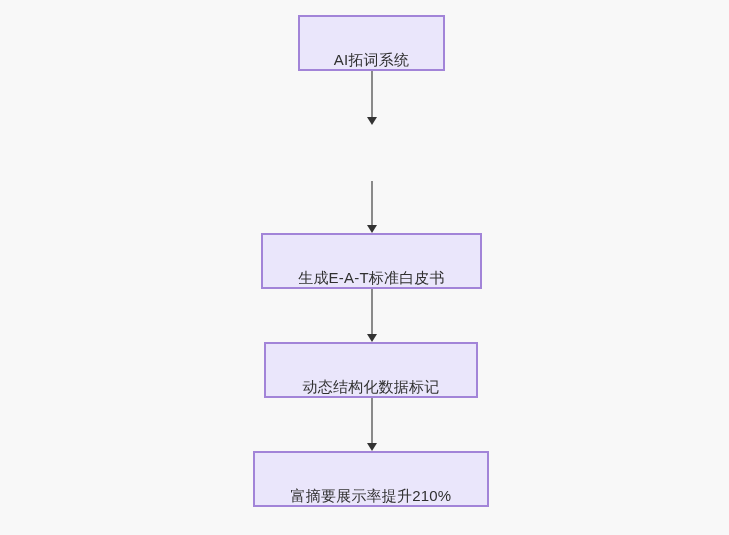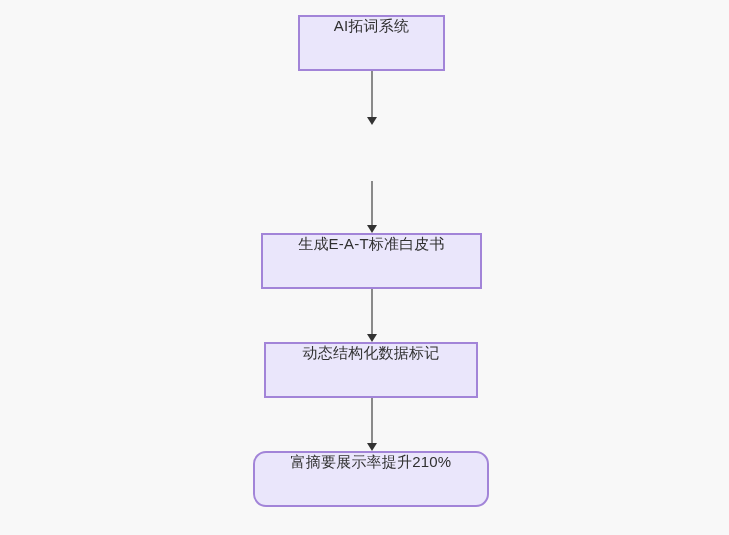--- a/index.html
+++ b/index.html
@@ -19,21 +19,21 @@
     width: 729px;
     height: 535px;
   }
 
   .node {
     position: absolute;
     box-sizing: border-box;
     background: #eae6fb;
     border: 2px solid #22c55e;
     display: flex;
-    align-items: flex-start;
+    align-items: flex-end;
     justify-content: center;
     color: #303030;
     font-size: 15px;
     line-height: 1.2;
     letter-spacing: 0.2px;
     white-space: nowrap;
   }
 
   .node-label {
     display: block;
@@ -86,17 +86,17 @@
 
   <div class="node" style="left: 298px; top: 15px; width: 147px; height: 56px; background: rgb(234, 230, 251); border-color: rgb(162, 132, 216); color: rgb(48, 48, 48);">
     <span class="node-label">AI拓词系统</span>
   </div>
   <div class="node" style="left: 264px; top: 342px; width: 214px; height: 56px; background: rgb(234, 230, 251); border-color: rgb(162, 132, 216); color: rgb(48, 48, 48);">
     <span class="node-label">动态结构化数据标记</span>
   </div>
   <div class="node" style="left: 261px; top: 233px; width: 221px; height: 56px; background: rgb(234, 230, 251); border-color: rgb(162, 132, 216); color: rgb(48, 48, 48);">
     <span class="node-label">生成E-A-T标准白皮书</span>
   </div>
-  <div class="node" style="left: 253px; top: 451px; width: 236px; height: 56px; background: rgb(234, 230, 251); border-color: rgb(162, 132, 216); color: rgb(48, 48, 48); border-radius: 13px;">
+  <div class="node" style="left: 253px; top: 451px; width: 236px; height: 56px; background: rgb(234, 230, 251); border-color: rgb(162, 132, 216); color: rgb(48, 48, 48);">
     <span class="node-label">富摘要展示率提升210%</span>
   </div>
 
 </div>
 
 </body></html>

